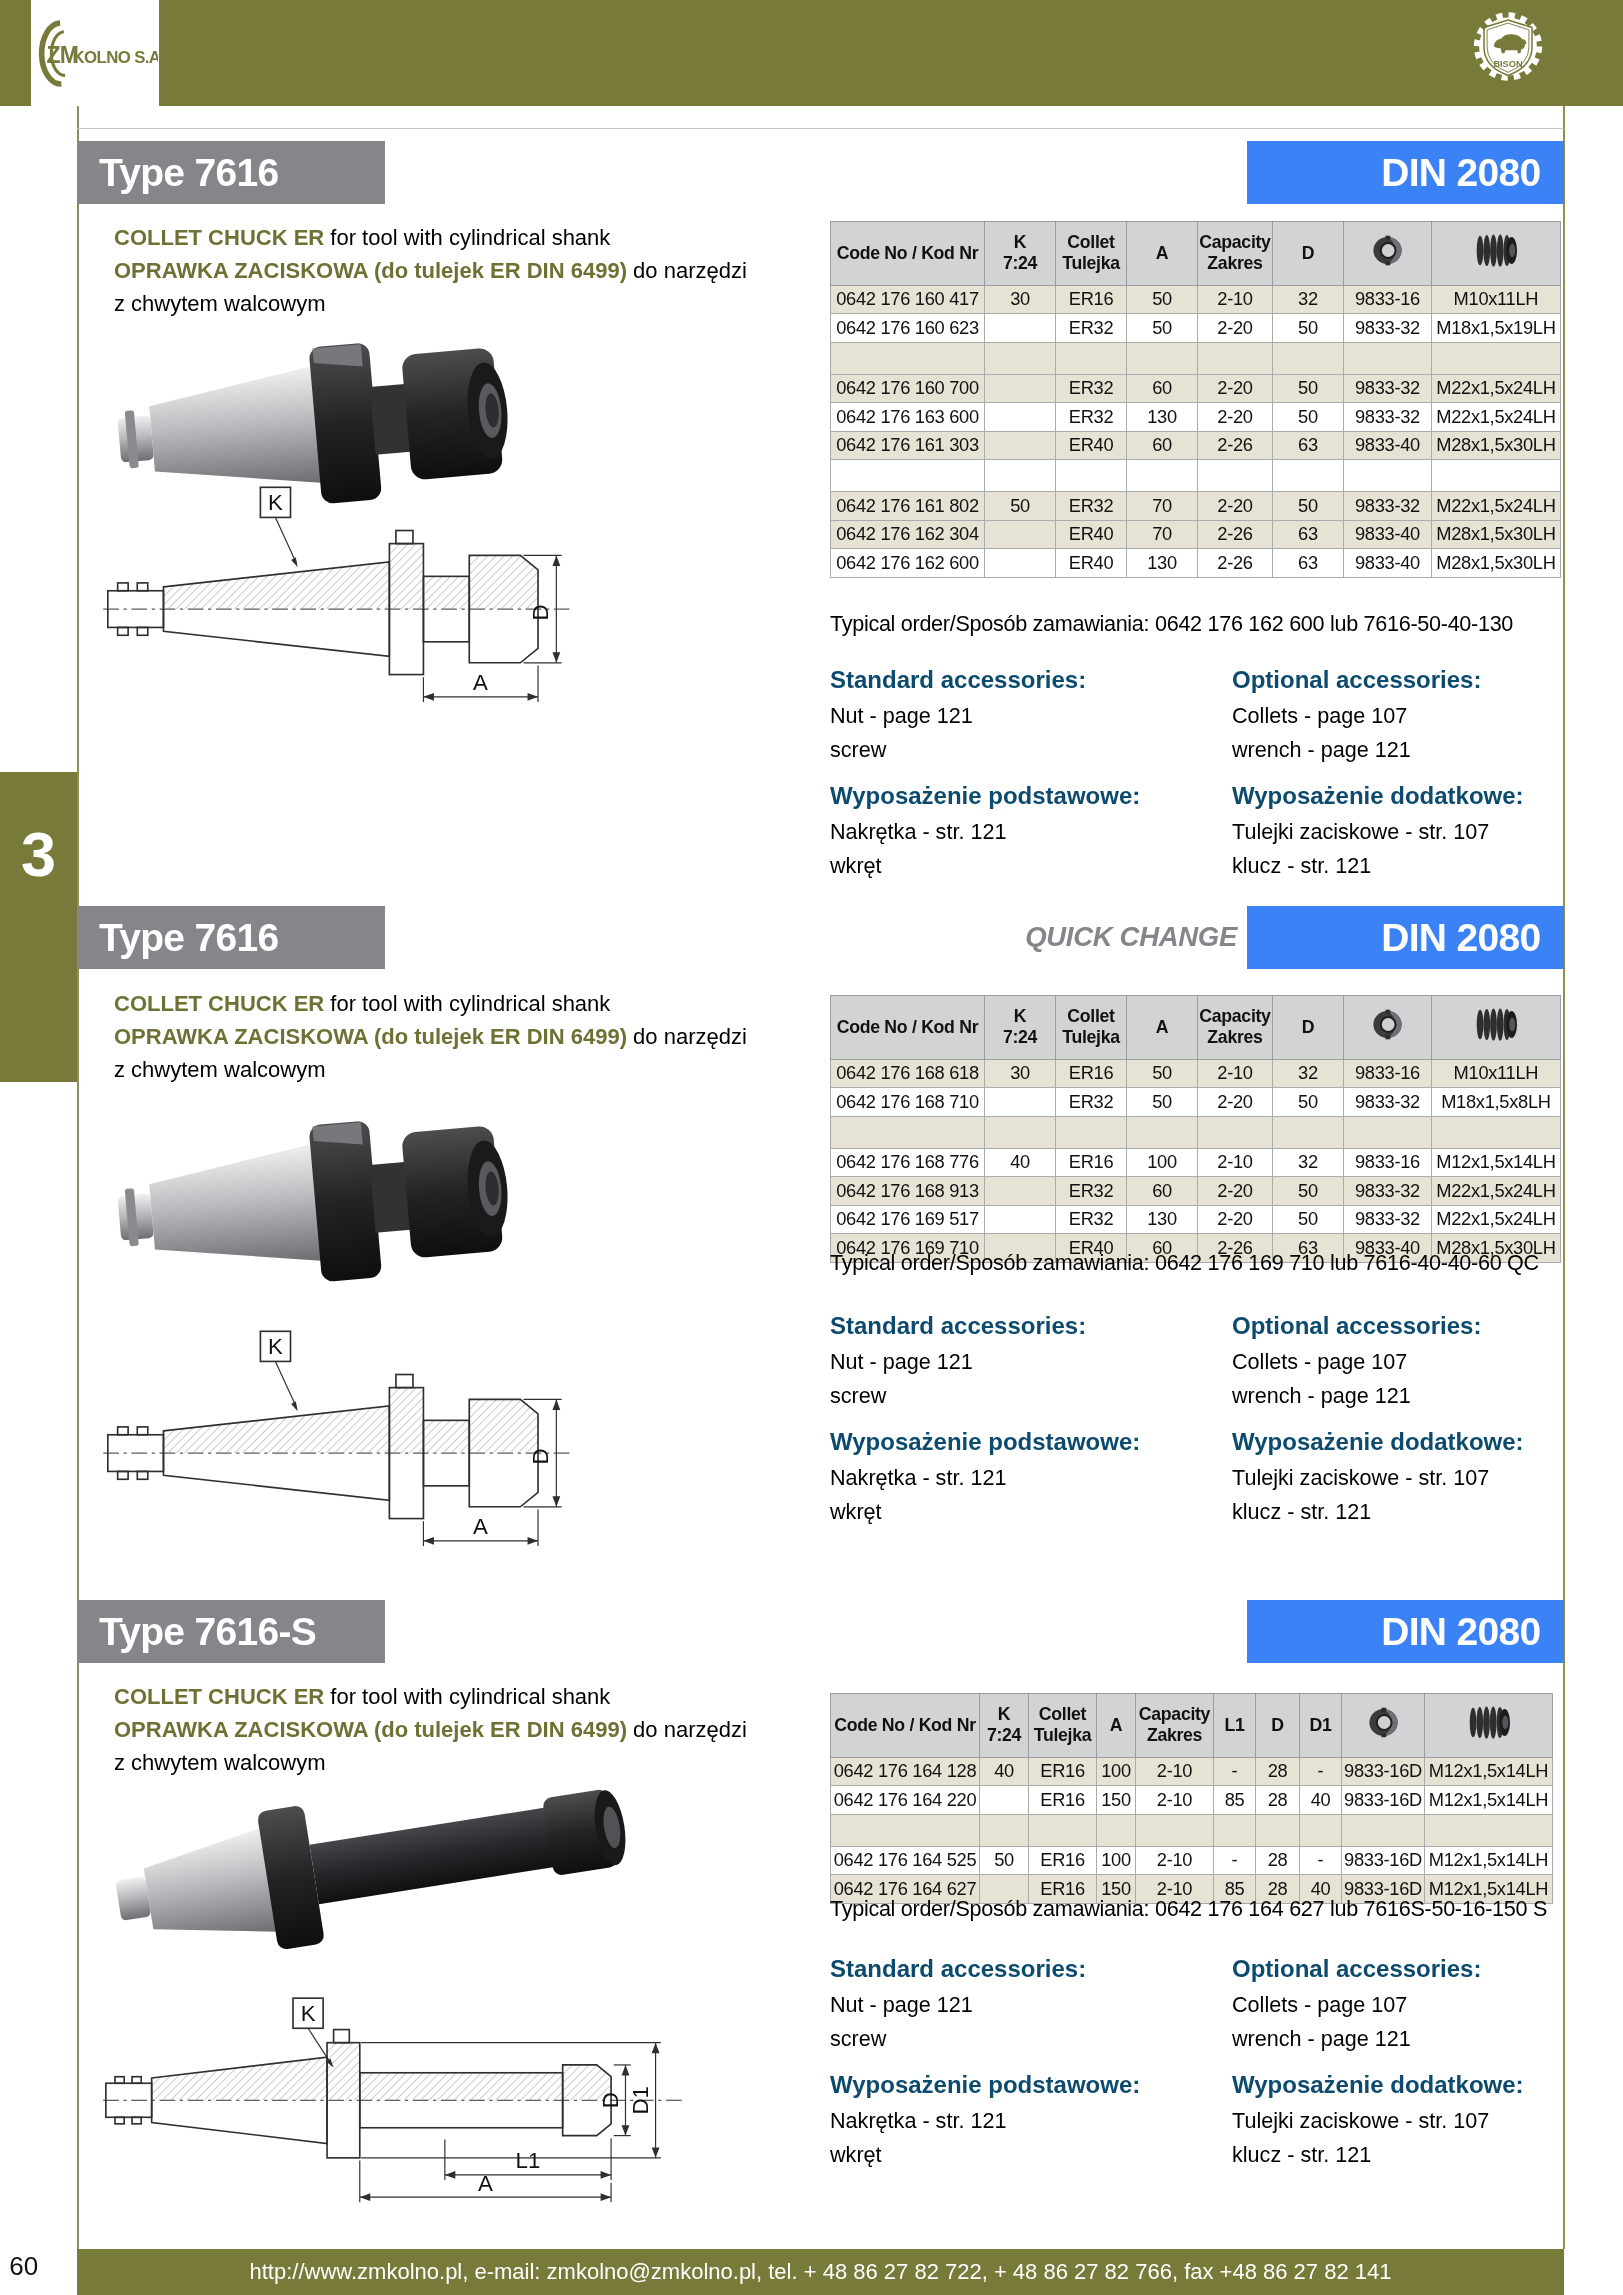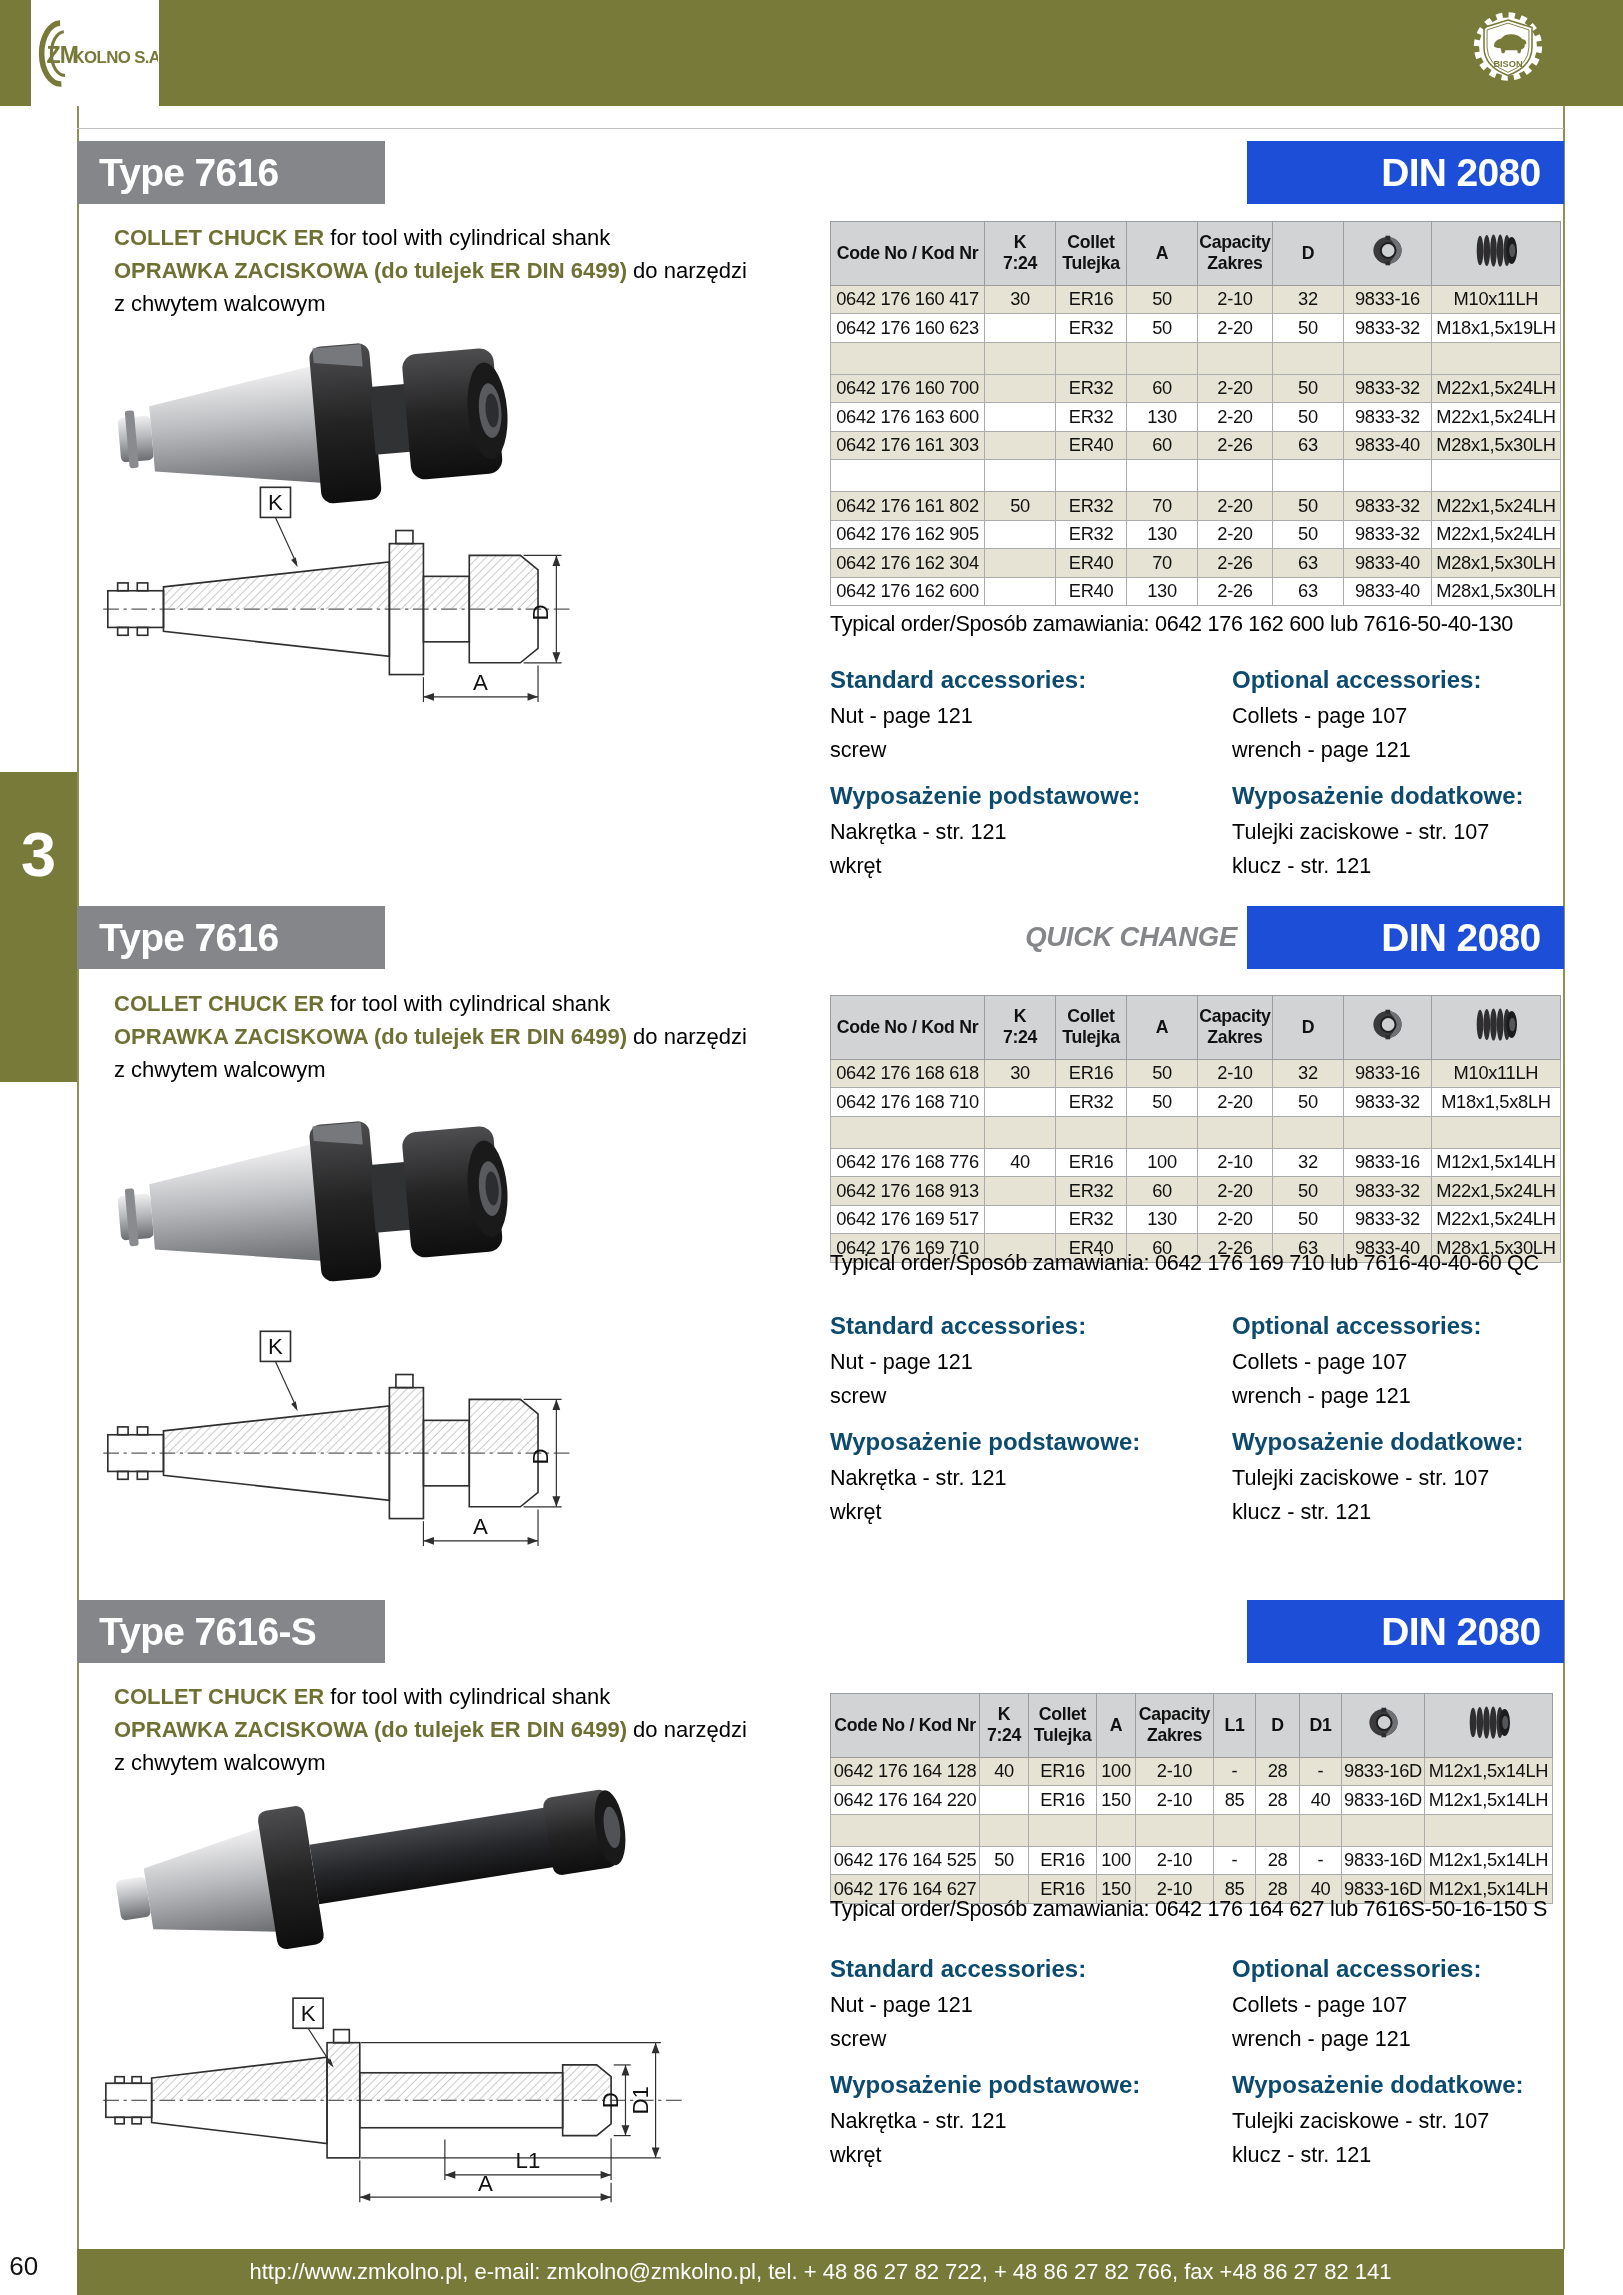--- a/index.html
+++ b/index.html
@@ -18,21 +18,21 @@
   .frame-top{position:absolute;left:77px;top:128px;width:1487px;height:1.3px;background:#c2c2c2;}
 
   .side-tab{position:absolute;left:0;top:772px;width:77px;height:310px;background:#787a3a;
             color:#fff;font-size:63px;font-weight:bold;display:flex;justify-content:center;
             align-items:flex-start;padding-top:46px;box-sizing:border-box;}
 
   
   .type-banner{position:absolute;left:77px;width:308px;height:63px;background:#84868a;color:#fff;
                display:flex;align-items:center;padding-left:22px;font-size:39px;font-weight:bold;
                box-sizing:border-box;letter-spacing:-0.7px;}
-  .din-banner{position:absolute;left:1247px;width:317px;height:63px;background:#1d4ed8;color:#fff;
+  .din-banner{position:absolute;left:1247px;width:317px;height:63px;background:#3b82f6;color:#fff;
               display:flex;align-items:center;justify-content:flex-end;padding-right:23.6px;
               font-size:39px;font-weight:bold;box-sizing:border-box;letter-spacing:-0.7px;}
   .qualifier{position:absolute;left:1008px;width:229px;text-align:right;color:#84868a;
              font-size:27.5px;font-weight:bold;letter-spacing:-0.3px;font-style:italic;}
 
   
   .desc{position:absolute;left:114px;width:726px;font-size:22px;line-height:1.5;color:#000;}
   .accent{color:#6f7134;font-weight:bold;}
 
   
@@ -287,30 +287,20 @@
           <td></td>
           <td></td>
           <td></td>
           <td></td>
         </tr>
         <tr class="shaded">
           <td>0642 176 161 802</td>
           <td>50</td>
           <td>ER32</td>
           <td>70</td>
-          <td>2-20</td>
-          <td>50</td>
-          <td>9833-32</td>
-          <td>M22x1,5x24LH</td>
-        </tr>
-        <tr class="">
-          <td>0642 176 162 905</td>
-          <td></td>
-          <td>ER32</td>
-          <td>130</td>
           <td>2-20</td>
           <td>50</td>
           <td>9833-32</td>
           <td>M22x1,5x24LH</td>
         </tr>
         <tr class="shaded">
           <td>0642 176 162 304</td>
           <td></td>
           <td>ER40</td>
           <td>70</td>

